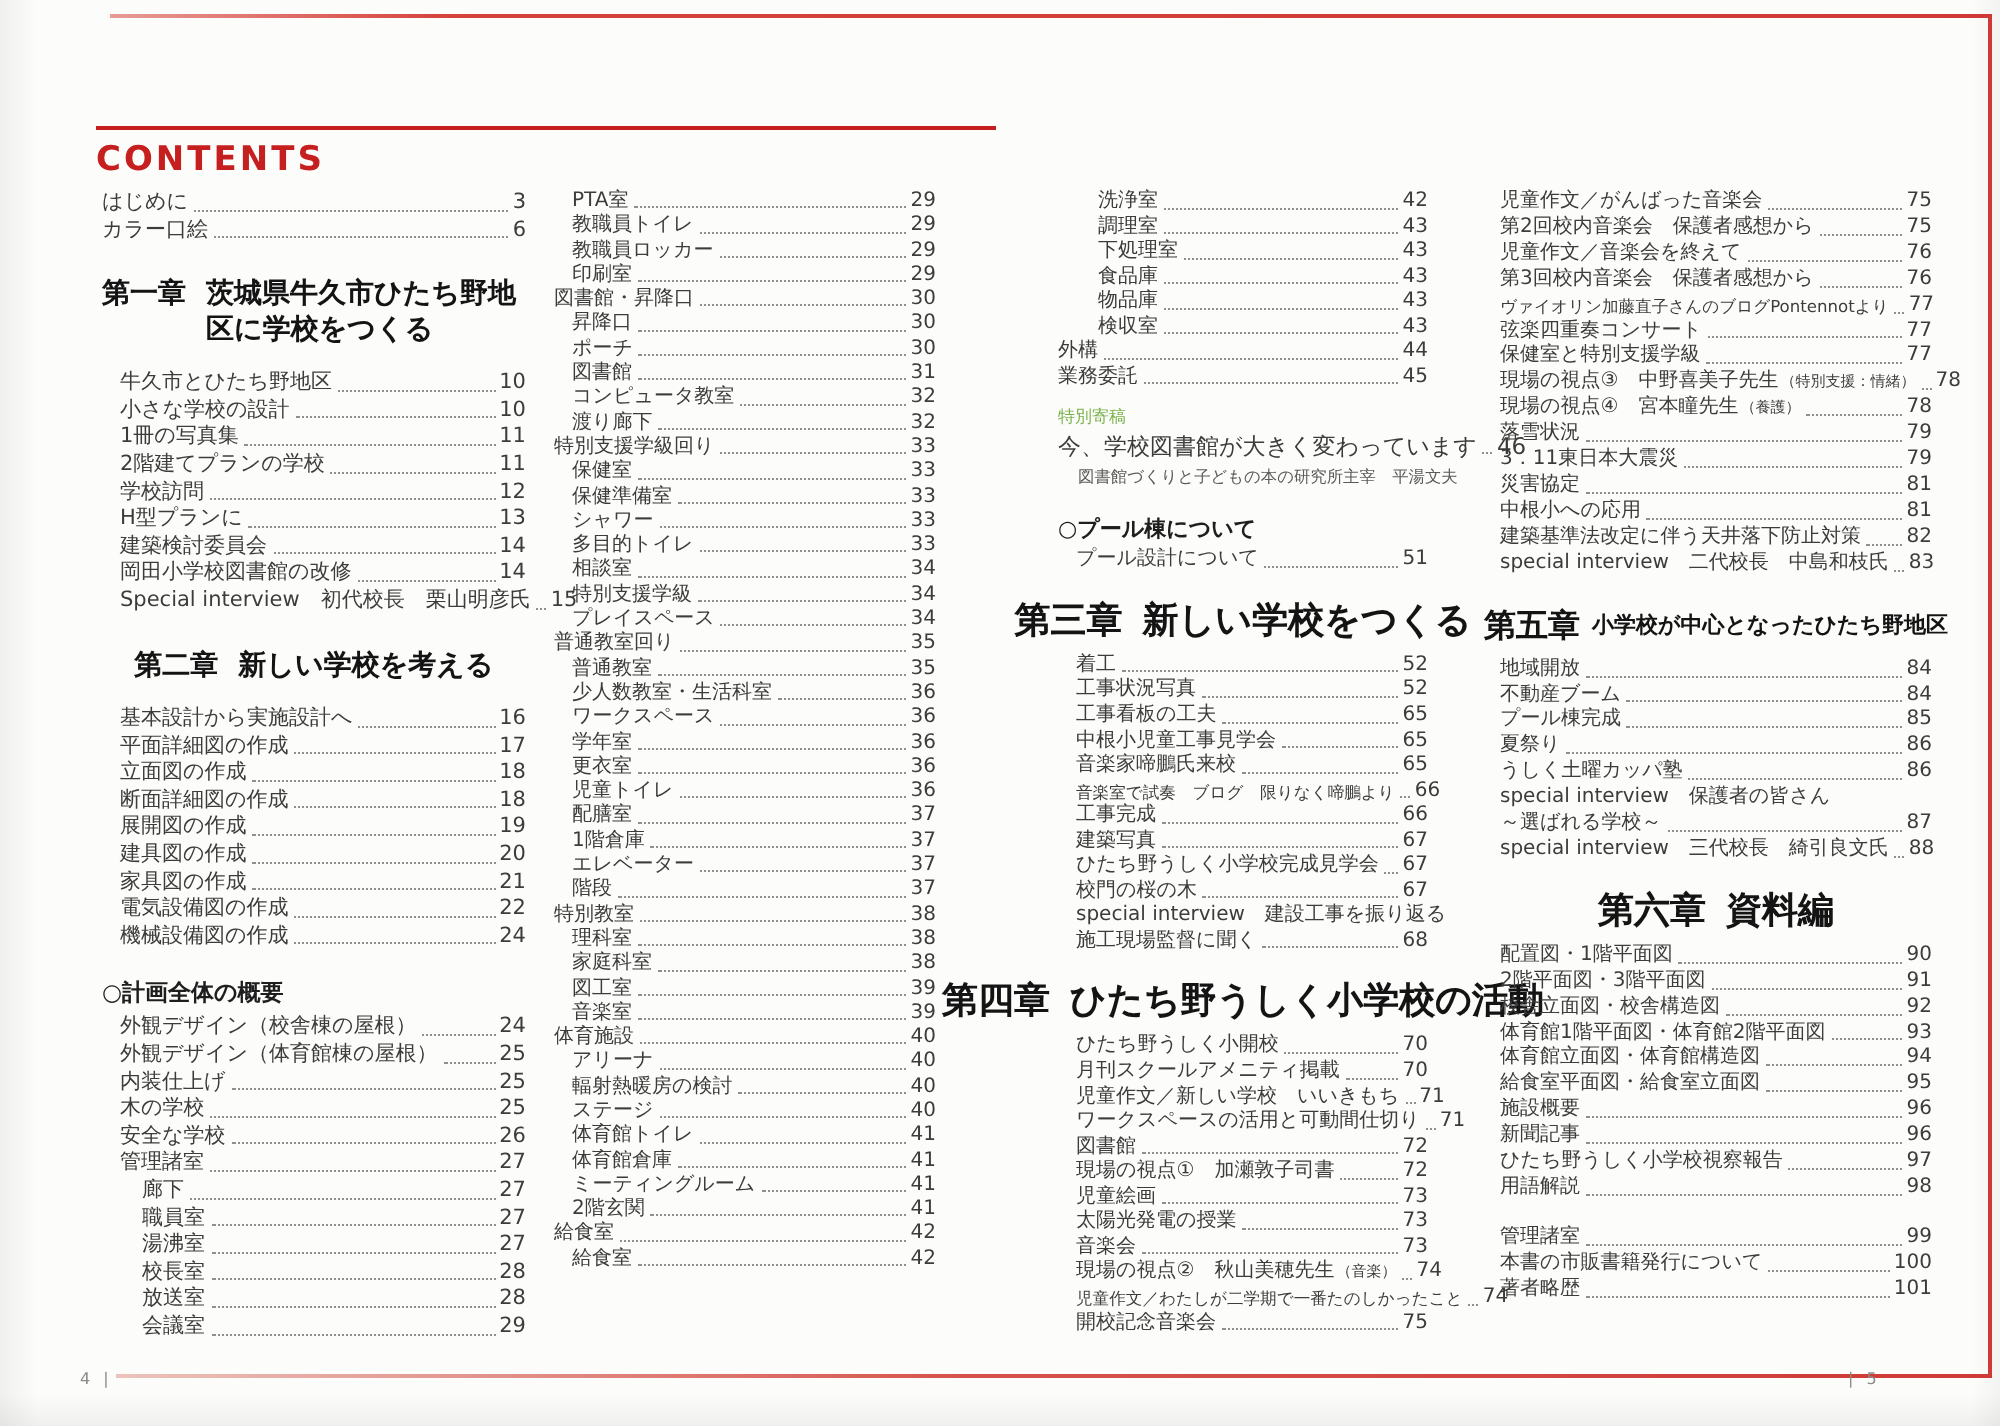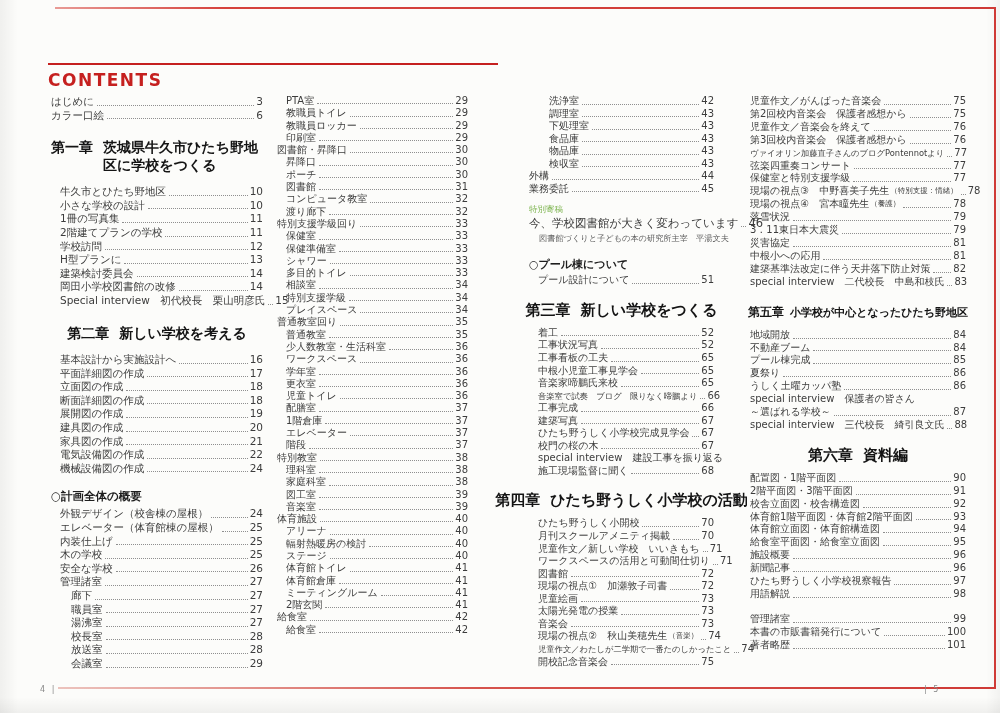--- a/index.html
+++ b/index.html
@@ -44,23 +44,23 @@
   .row .leader{flex:1;min-width:5px;border-bottom:1px dotted #8f8f8f;margin:0 2px 3px 3px;}
   .row .pg{white-space:nowrap;}
   .ind1{padding-left:9px;}
   .ind2{padding-left:20px;}
 
   .chapter{display:flex;font-weight:bold;color:#141414;justify-content:center;}
   .chapter .ch-num{white-space:nowrap;margin-right:10px;}
   .chapter .ch-title{white-space:nowrap;}
   .col-c1 .chapter{font-size:14px;line-height:17.5px;margin:17px 0 11px;}
   .col-c1 .chapter .ch-title{white-space:normal;}
-  .col-c3 .chapter,.col-c4 .chapter{font-size:15px;line-height:15px;margin:16px 0 9px;}
+  .col-c3 .chapter,.col-c4 .chapter{font-size:18px;line-height:15px;margin:16px 0 9px;}
   .chapter.tight{font-size:11px;}
-  .chapter.tight .ch-num{font-size:12px;margin-right:6px;}
+  .chapter.tight .ch-num{font-size:16px;margin-right:6px;}
 
   .section-heading{font-weight:bold;color:#1e1e1e;}
   .col-c1 .section-heading{font-size:11.5px;margin:14px 0 3px;}
   .col-c3 .section-heading{font-size:11px;margin:13px 0 2px;}
 
   .feature{margin-top:9px;}
   .feature-tag{color:#79b24a;font-size:8.5px;line-height:10px;margin-bottom:2px;}
   .feature .row.main{font-size:11.5px;line-height:14px;}
   .feature-note{font-size:8.2px;color:#5a5a5a;margin:3px 0 0 10px;white-space:nowrap;}
 
@@ -197,21 +197,21 @@
         </div>
       </div>
       <div class="section-heading">○計画全体の概要</div>
       <div>
         <div class="row ind1">
           <span class="lbl">外観デザイン（校舎棟の屋根）</span>
           <span class="leader"></span>
           <span class="pg">24</span>
         </div>
         <div class="row ind1">
-          <span class="lbl">エレベーター（体育館棟の屋根）</span>
+          <span class="lbl">外観デザイン（体育館棟の屋根）</span>
           <span class="leader"></span>
           <span class="pg">25</span>
         </div>
         <div class="row ind1">
           <span class="lbl">内装仕上げ</span>
           <span class="leader"></span>
           <span class="pg">25</span>
         </div>
         <div class="row ind1">
           <span class="lbl">木の学校</span>

